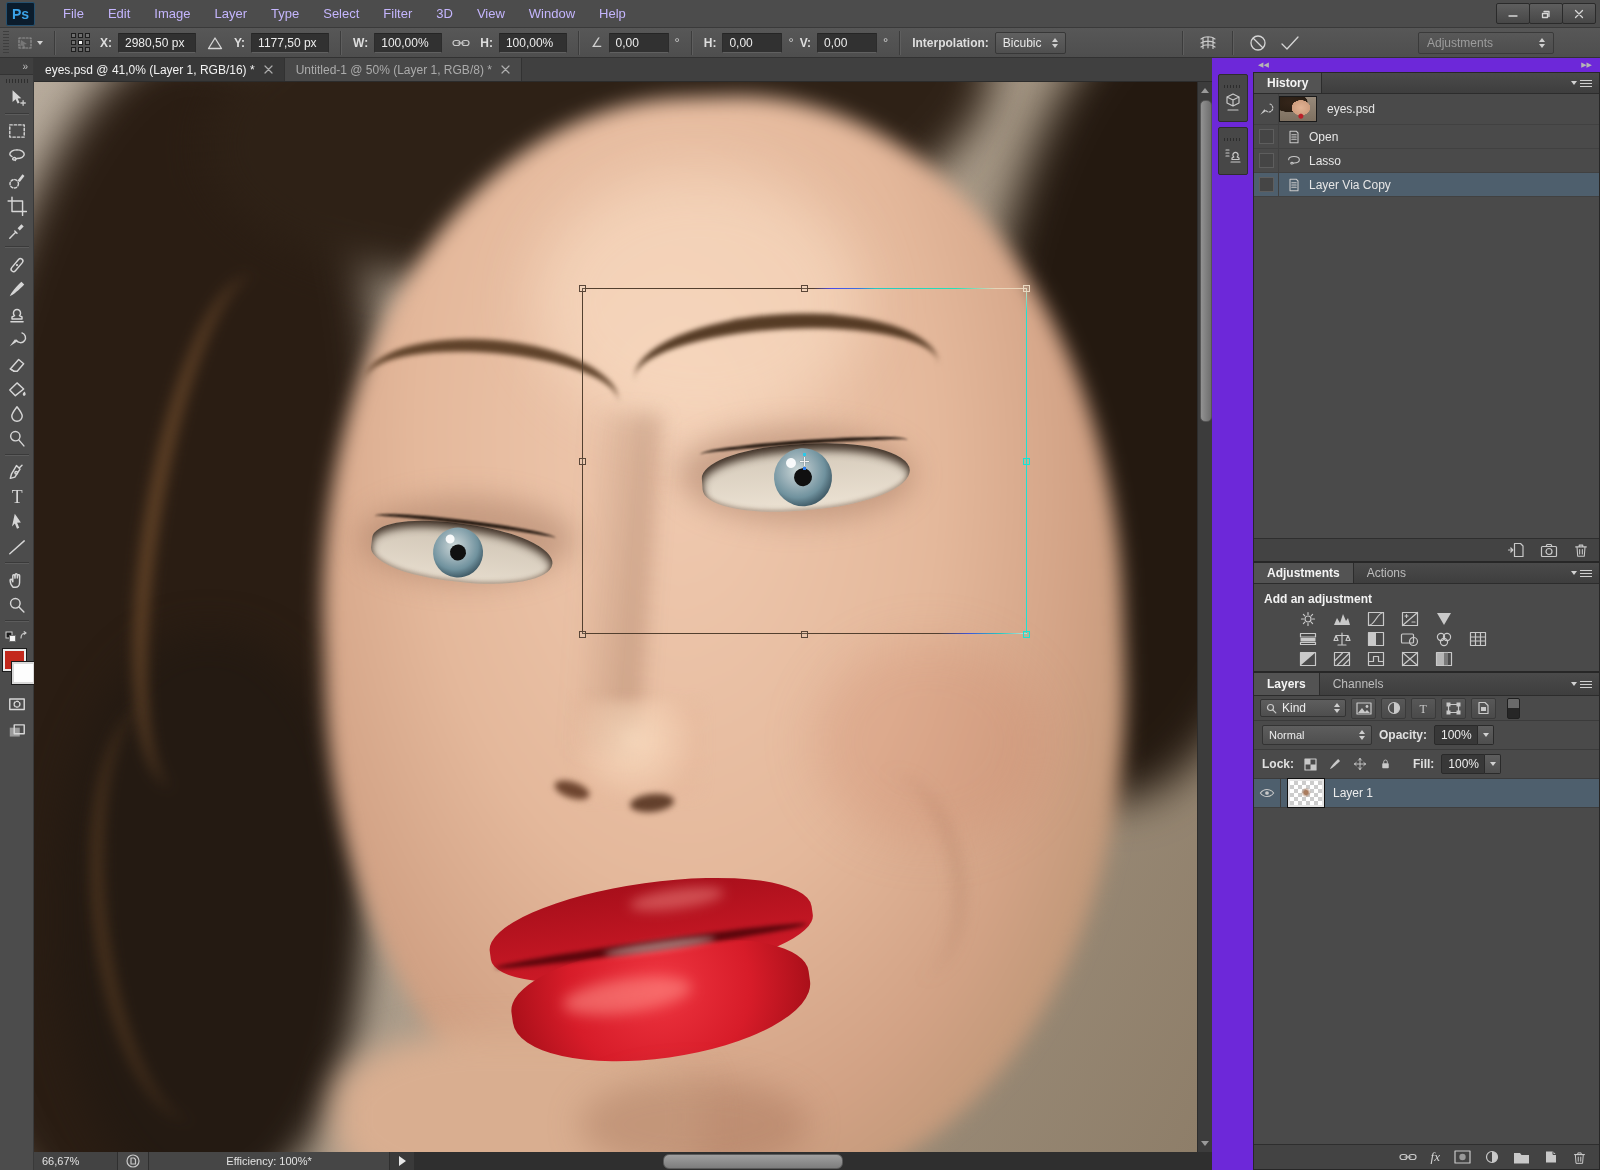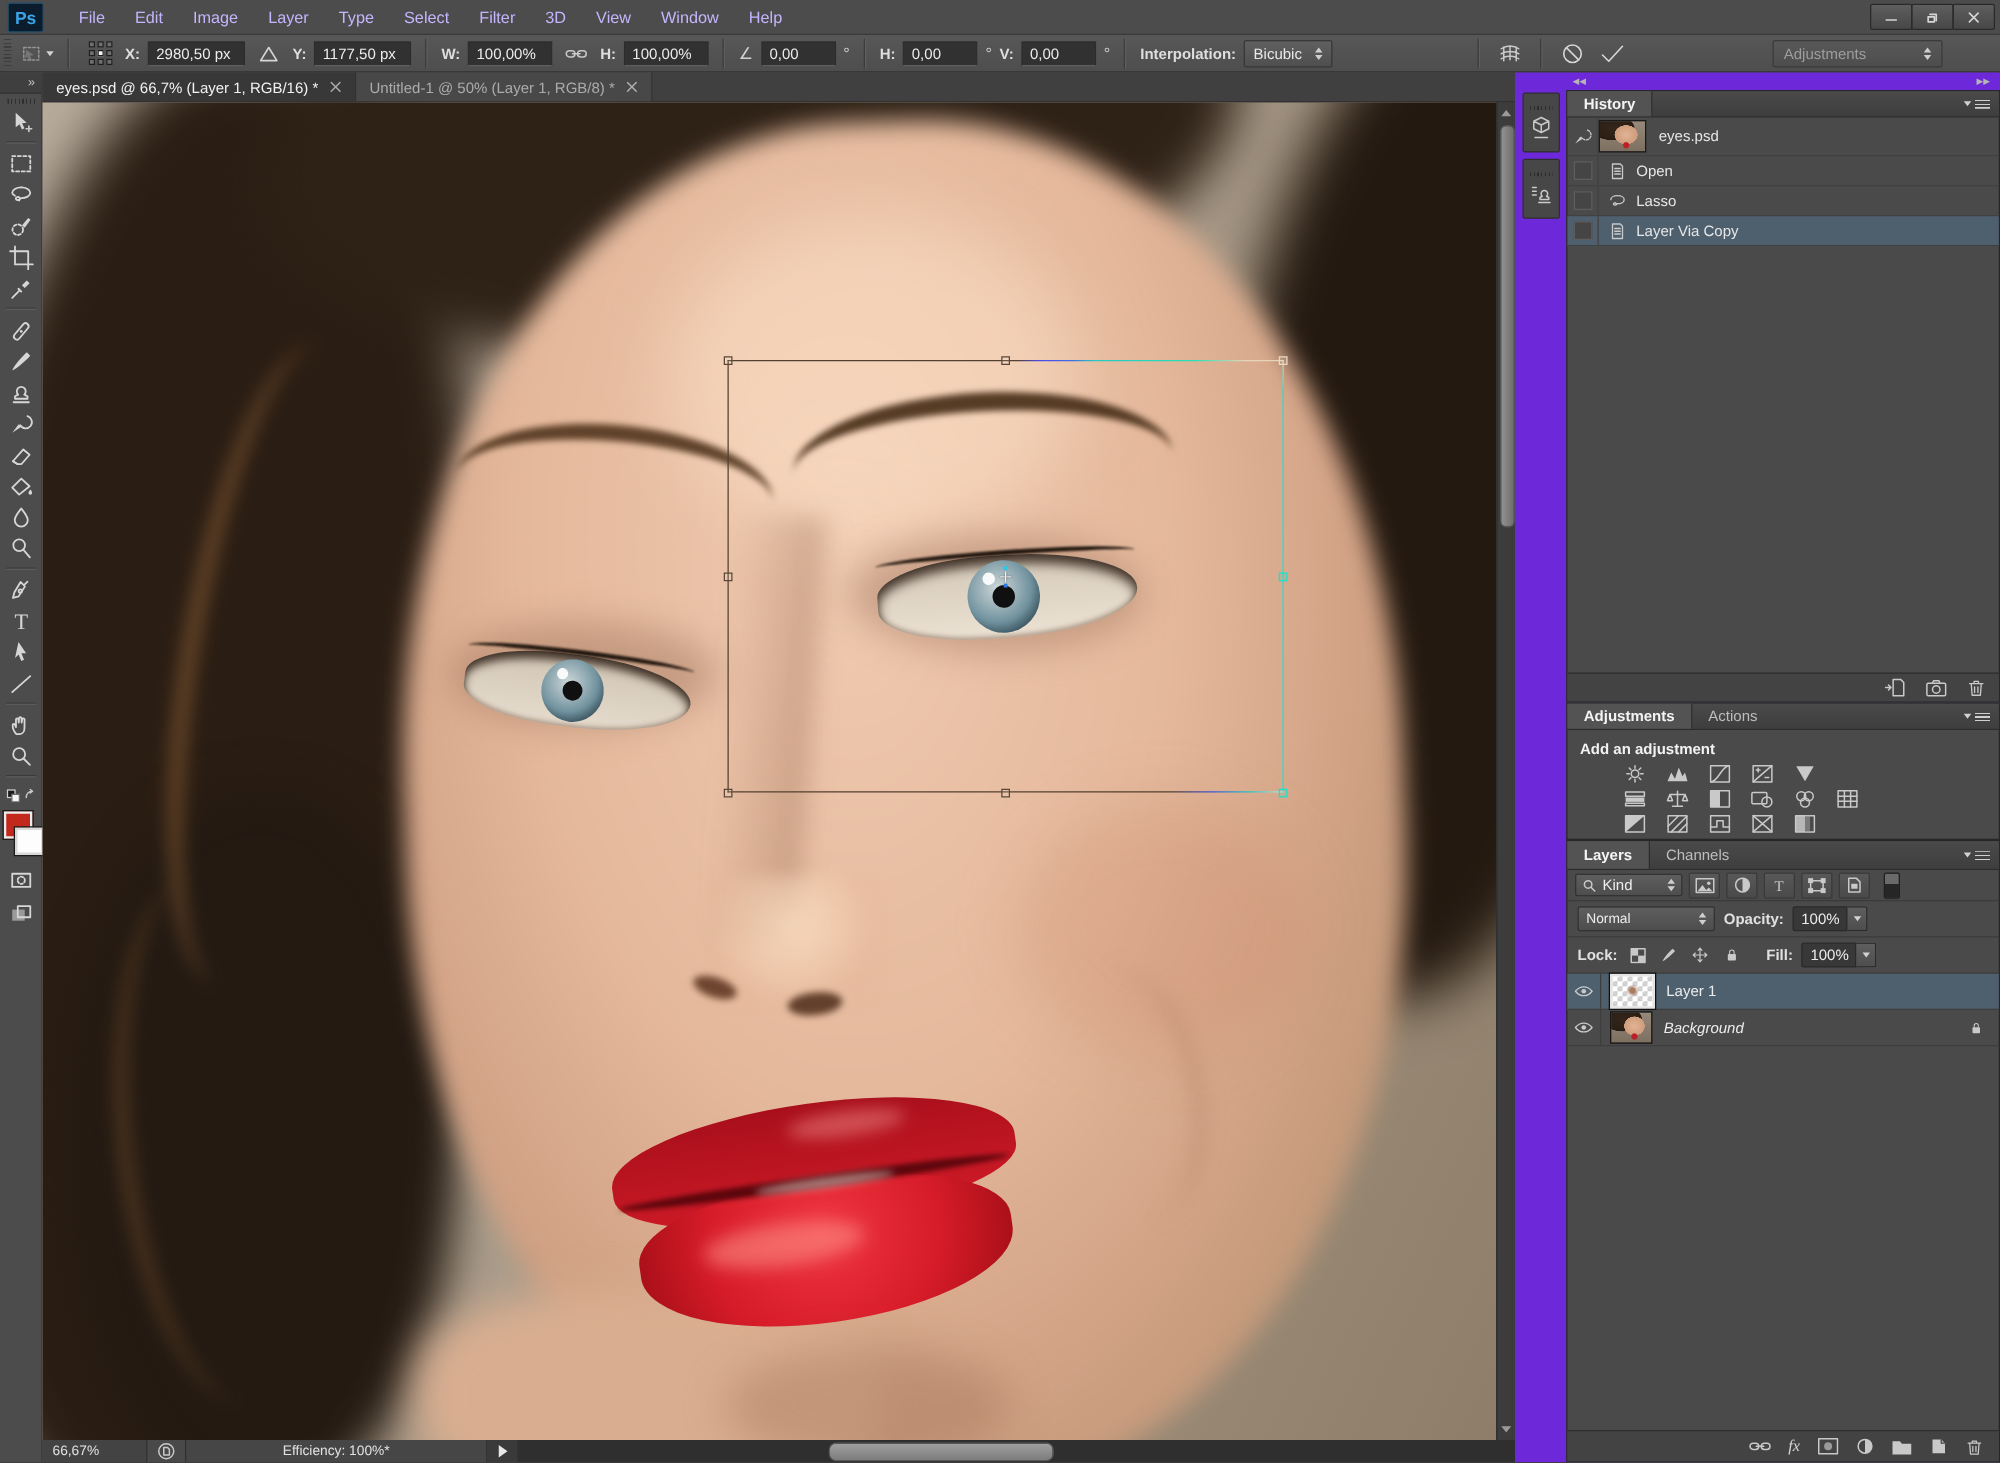--- a/index.html
+++ b/index.html
@@ -272,21 +272,21 @@
       <span>Adjustments</span>
       <span class="ud">
           <i class="u"></i>
           <i class="d"></i>
         </span>
     </div>
   </div>
 
   <div id="tabbar">
     <div class="doc-tab active">
-      <span>eyes.psd @ 66,7% (Layer 1, RGB/16) *</span>
+      <span>eyes.psd @ 41,0% (Layer 1, RGB/16) *</span>
       <span class="tab-close">
           <svg width="9" height="9">
             <path class="ic2" d="M1 1l7 7M8 1L1 8"></path>
           </svg>
         </span>
     </div>
     <div class="doc-tab">
       <span>Untitled-1 @ 50% (Layer 1, RGB/8) *</span>
       <span class="tab-close">
           <svg width="9" height="9">
@@ -870,36 +870,20 @@
         <div class="layer-row selected">
           <div class="eye-col">
             <svg width="16" height="14" viewBox="0 0 18 14">
                 <path class="ic2" d="M1.5 7S4.5 3 9 3s7.5 4 7.5 4-3 4-7.5 4S1.5 7 1.5 7z"></path>
                 <circle cx="9" cy="7" r="2.1" fill="#c9c9c9"></circle>
               </svg>
           </div>
           <div class="layer-thumb sel checker"></div>
           <span>Layer 1</span>
         </div>
-        <div class="layer-row">
-          <div class="eye-col">
-            <svg width="16" height="14" viewBox="0 0 18 14">
-                <path class="ic2" d="M1.5 7S4.5 3 9 3s7.5 4 7.5 4-3 4-7.5 4S1.5 7 1.5 7z"></path>
-                <circle cx="9" cy="7" r="2.1" fill="#c9c9c9"></circle>
-              </svg>
-          </div>
-          <div class="layer-thumb mini-portrait"></div>
-          <span class="italic">Background</span>
-          <span class="lock-right">
-            <svg width="12" height="13" viewBox="0 0 18 18">
-                <rect x="4.5" y="8" width="9" height="7" rx="1" fill="#c9c9c9"></rect>
-                <path class="ic2" d="M6.5 8V6a2.5 2.5 0 0 1 5 0v2"></path>
-              </svg>
-          </span>
-        </div>
         <div class="lp-bottom">
           <span>
               <svg width="18" height="12">
                 <g class="ic2">
                   <rect x="1" y="3.5" width="7" height="5" rx="2.5"></rect>
                   <rect x="10" y="3.5" width="7" height="5" rx="2.5"></rect>
                   <path d="M6 6h6"></path>
                 </g>
               </svg>
             </span>

